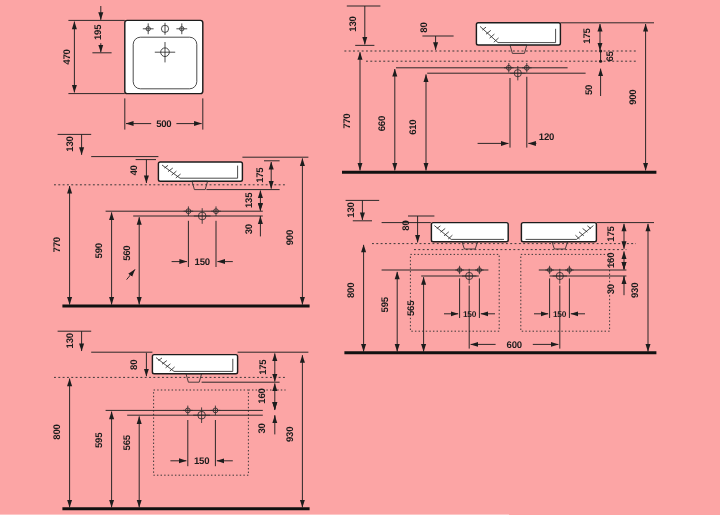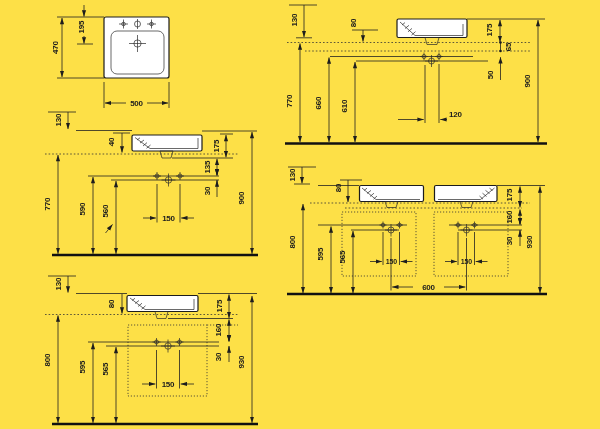--- a/index.html
+++ b/index.html
@@ -1,16 +1,16 @@
 <!DOCTYPE html>
 <html><head>
 <meta charset="utf-8">
 <style>
   html,body{margin:0;padding:0;background:#ffffff;}
-  .stage{position:relative;width:600px;height:429px;background:#fde047;overflow:hidden;
+  .stage{position:relative;width:600px;height:429px;background:#fca5a5;overflow:hidden;
          font-family:"Liberation Sans",sans-serif;}
   svg{position:absolute;left:0;top:0;}
   svg text{font-family:"Liberation Sans","DejaVu Sans",sans-serif;font-size:8px;font-weight:bold;
            fill:#1d1d1d;letter-spacing:-0.2px;}
   svg text.sm{font-size:7px;}
   .ln{stroke:#222;stroke-width:0.8;fill:none;}
   .thin{stroke:#2a2a2a;stroke-width:0.7;fill:none;}
   .out{stroke:#1c1c1c;stroke-width:1.2;fill:#ffffff;}
   .dash{stroke:#333;stroke-width:0.8;fill:none;stroke-dasharray:1.6 2;}
   .dot{stroke:#333;stroke-width:0.8;fill:none;stroke-dasharray:1.2 1.8;}

